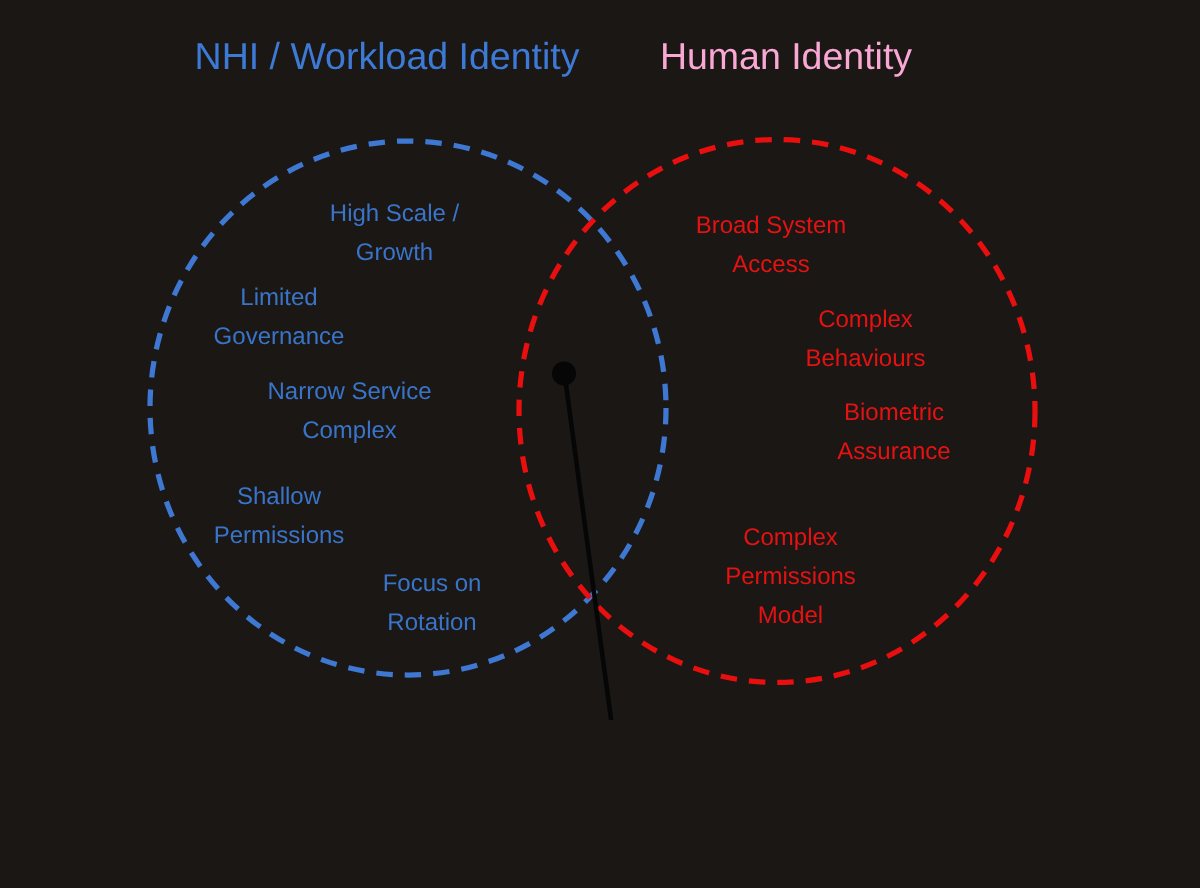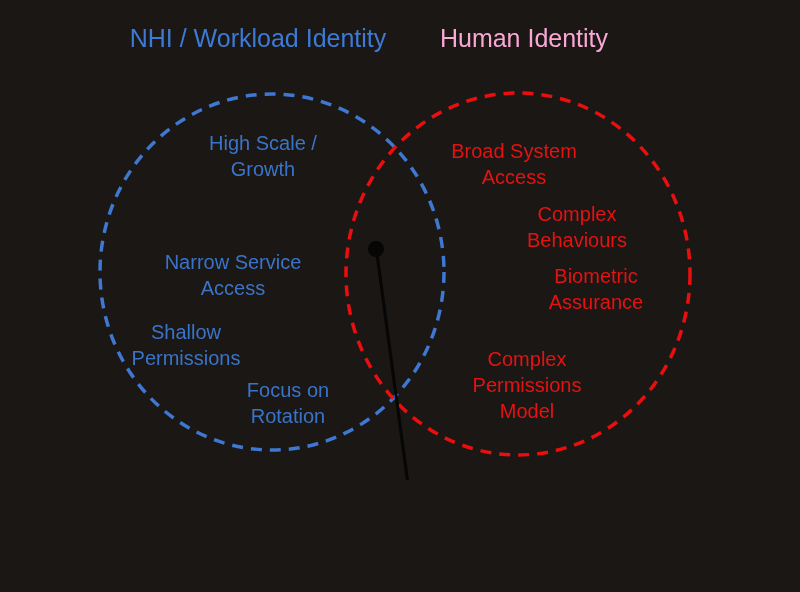--- a/index.html
+++ b/index.html
@@ -28,21 +28,21 @@
     user-select: none;
   }
   .title {
     font-size: 25px;
     line-height: 30px;
     white-space: nowrap;
   }
   .title-left  { color: #3d7ad6; }
   .title-right { color: #f9a8d4; }
   .item {
-    font-size: 20px;
+    font-size: 16px;
     line-height: 26px;
   }
   .item-blue { color: #3a74c9; }
   .item-red  { color: #e51212; margin-top: 12px; }
   .annotation-label {
     font-size: 22px;
     line-height: 26px;
     color: #0b0b0b;
   }
 </style>
@@ -58,23 +58,25 @@
     <circle cx="376" cy="249" r="8" fill="#060606"></circle>
   </svg>
 
   <div class="label title title-left" style="left:258px; top:38px">NHI / Workload Identity</div>
 
   <div class="label title title-right" style="left:524px; top:38px">Human Identity</div>
 
   <div class="label item item-blue" style="left:263px; top:156px">High Scale /
 Growth</div>
 
+  <div class="label item item-blue" style="left:186px; top:212px">Limited
+Governance</div>
 
   <div class="label item item-blue" style="left:233px; top:275px">Narrow Service
-Access</div>
+Complex</div>
 
   <div class="label item item-blue" style="left:186px; top:345px">Shallow
 Permissions</div>
 
   <div class="label item item-blue" style="left:288px; top:403px">Focus on
 Rotation</div>
 
   <div class="label item item-red" style="left:514px; top:152px">Broad System
 Access</div>
 

